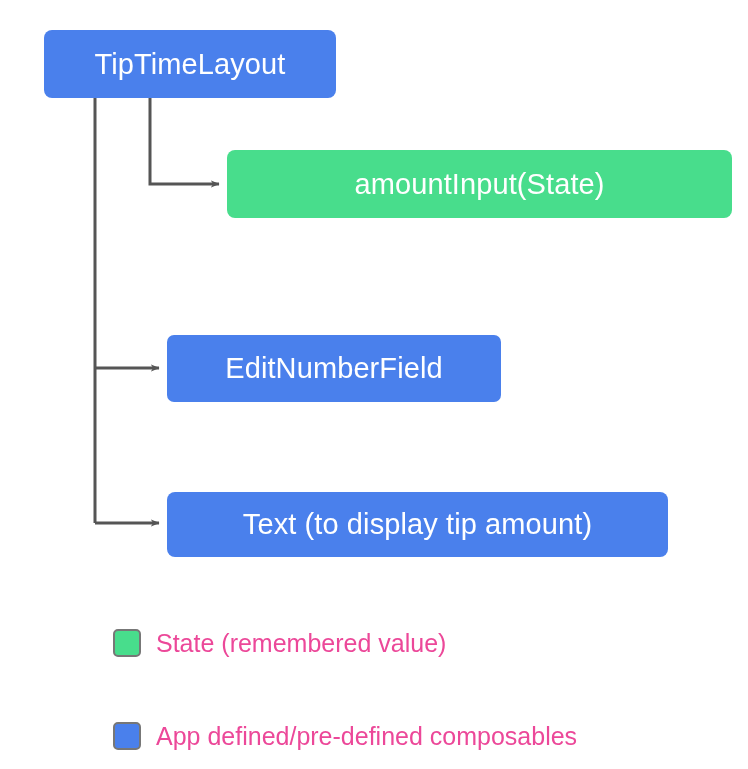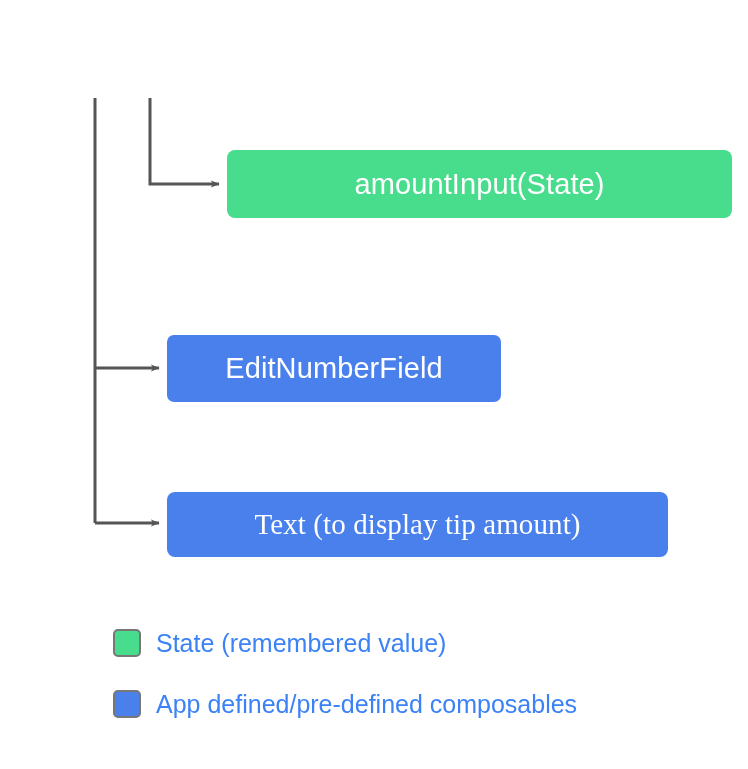--- a/index.html
+++ b/index.html
@@ -58,52 +58,52 @@
   #node-tiptimelayout {
     left: 44px;  top: 30px;  width: 292px; height: 68px;
   }
   #node-amountinput {
     left: 227px; top: 150px; width: 505px; height: 68px;
   }
   #node-editnumberfield {
     left: 167px; top: 335px; width: 334px; height: 67px; border-radius: 7px;
   }
   #node-text-display {
-    left: 167px; top: 492px; width: 501px; height: 65px; font-family: Liberation Serif, serif;
+    left: 167px; top: 492px; width: 501px; height: 65px;
   }
 
   
   #legend {
     position: absolute;
     left: 113px;
     top: 623px;
     z-index: 3;
   }
   .legend-row {
     display: flex;
     align-items: center;
     height: 40px;
   }
-  .legend-row + .legend-row { margin-top: 21px; }
+  .legend-row + .legend-row { margin-top: 53px; }
 
   .legend-swatch {
     width: 28px;
     height: 28px;
     border-radius: 5px;
     border: 2px solid #777777;
     box-sizing: border-box;
     flex: 0 0 auto;
   }
   .legend-swatch.green { background: #48dd8c; }
   .legend-swatch.blue  { background: #4a80ec; }
 
   .legend-label {
     margin-left: 15px;
     font-size: 25px;
-    color: #3b82f6;
+    color: #ec4899;
     line-height: 1;
     white-space: nowrap;
   }
 </style>
 </head>
 <body>
 
 <div id="diagram-canvas">
 
   <svg id="connectors" viewBox="0 0 748 769" width="748" height="769" aria-hidden="true">
@@ -115,20 +115,23 @@
 
     <path d="M150,98 L150,184 L219,184" fill="none" stroke="#555555" stroke-width="3" marker-end="url(#arrowhead)"></path>
 
     <path d="M95,98 L95,523" fill="none" stroke="#555555" stroke-width="3"></path>
 
     <path d="M95,368 L159,368" fill="none" stroke="#555555" stroke-width="3" marker-end="url(#arrowhead)"></path>
 
     <path d="M95,523 L159,523" fill="none" stroke="#555555" stroke-width="3" marker-end="url(#arrowhead)"></path>
   </svg>
 
+  <div class="node blue" id="node-tiptimelayout">
+    <span>TipTimeLayout</span>
+  </div>
 
   <div class="node green" id="node-amountinput">
     <span>amountInput(State)</span>
   </div>
 
   <div class="node blue" id="node-editnumberfield">
     <span>EditNumberField</span>
   </div>
 
   <div class="node blue" id="node-text-display">

